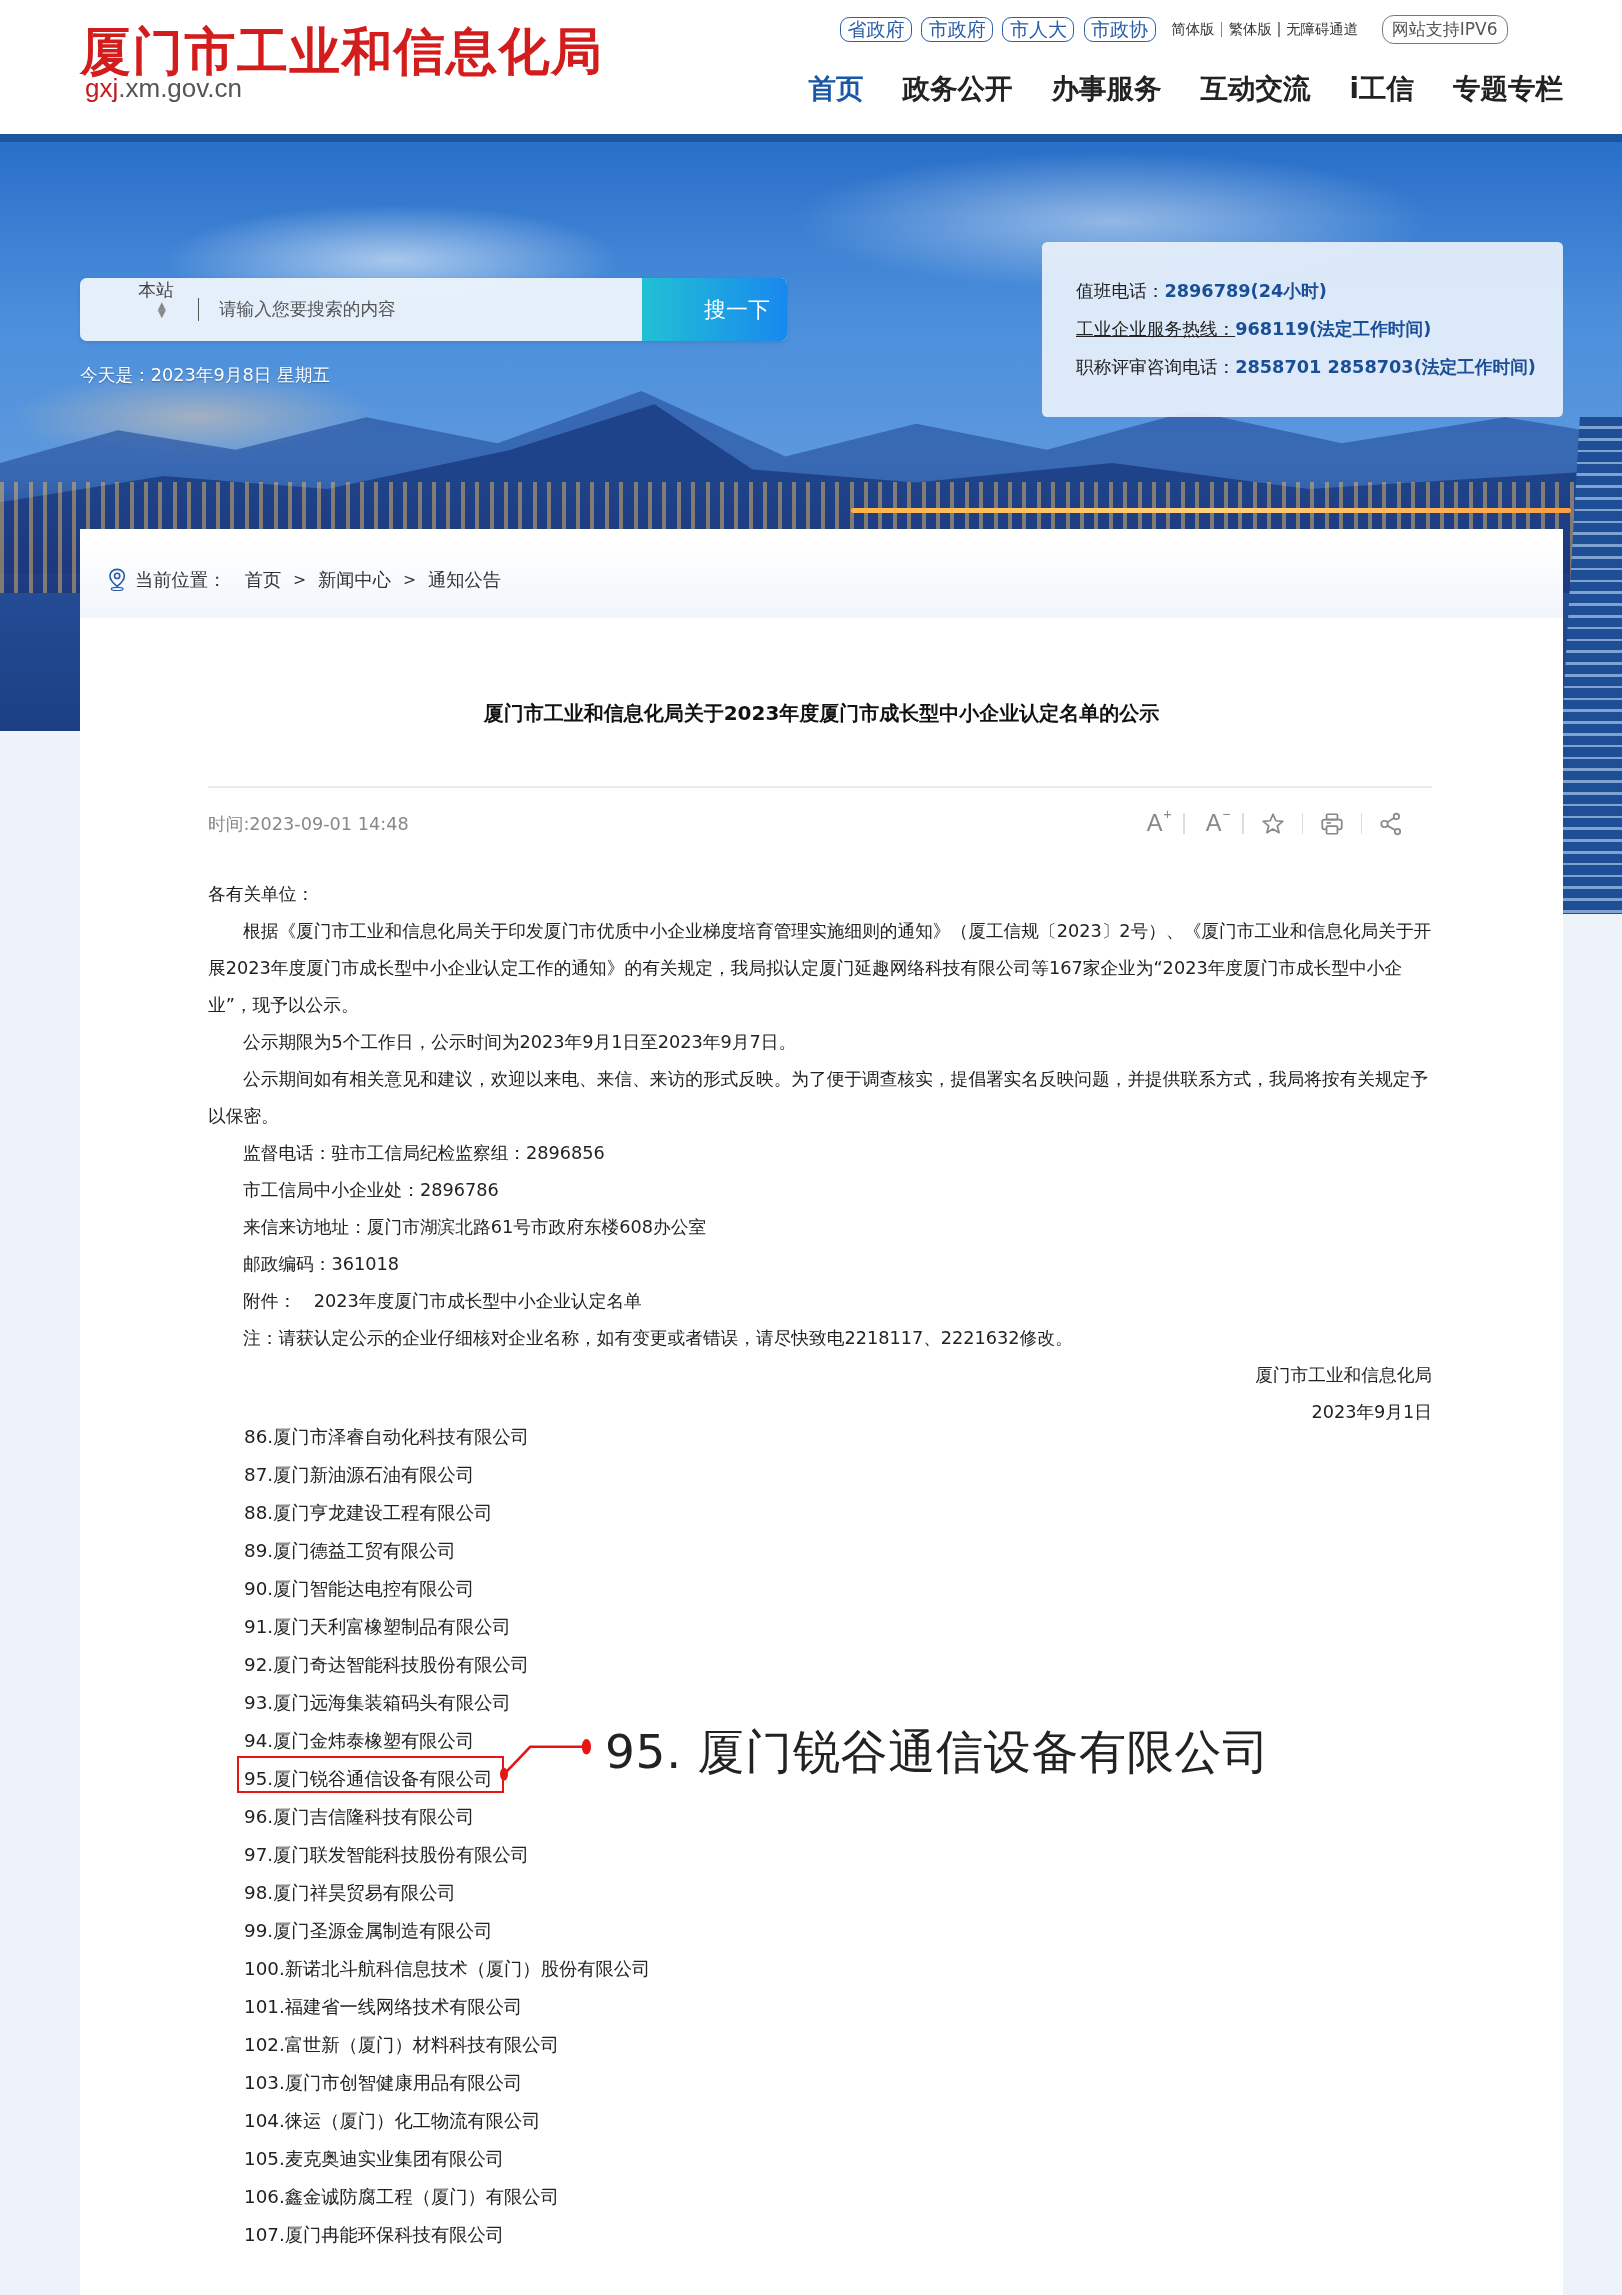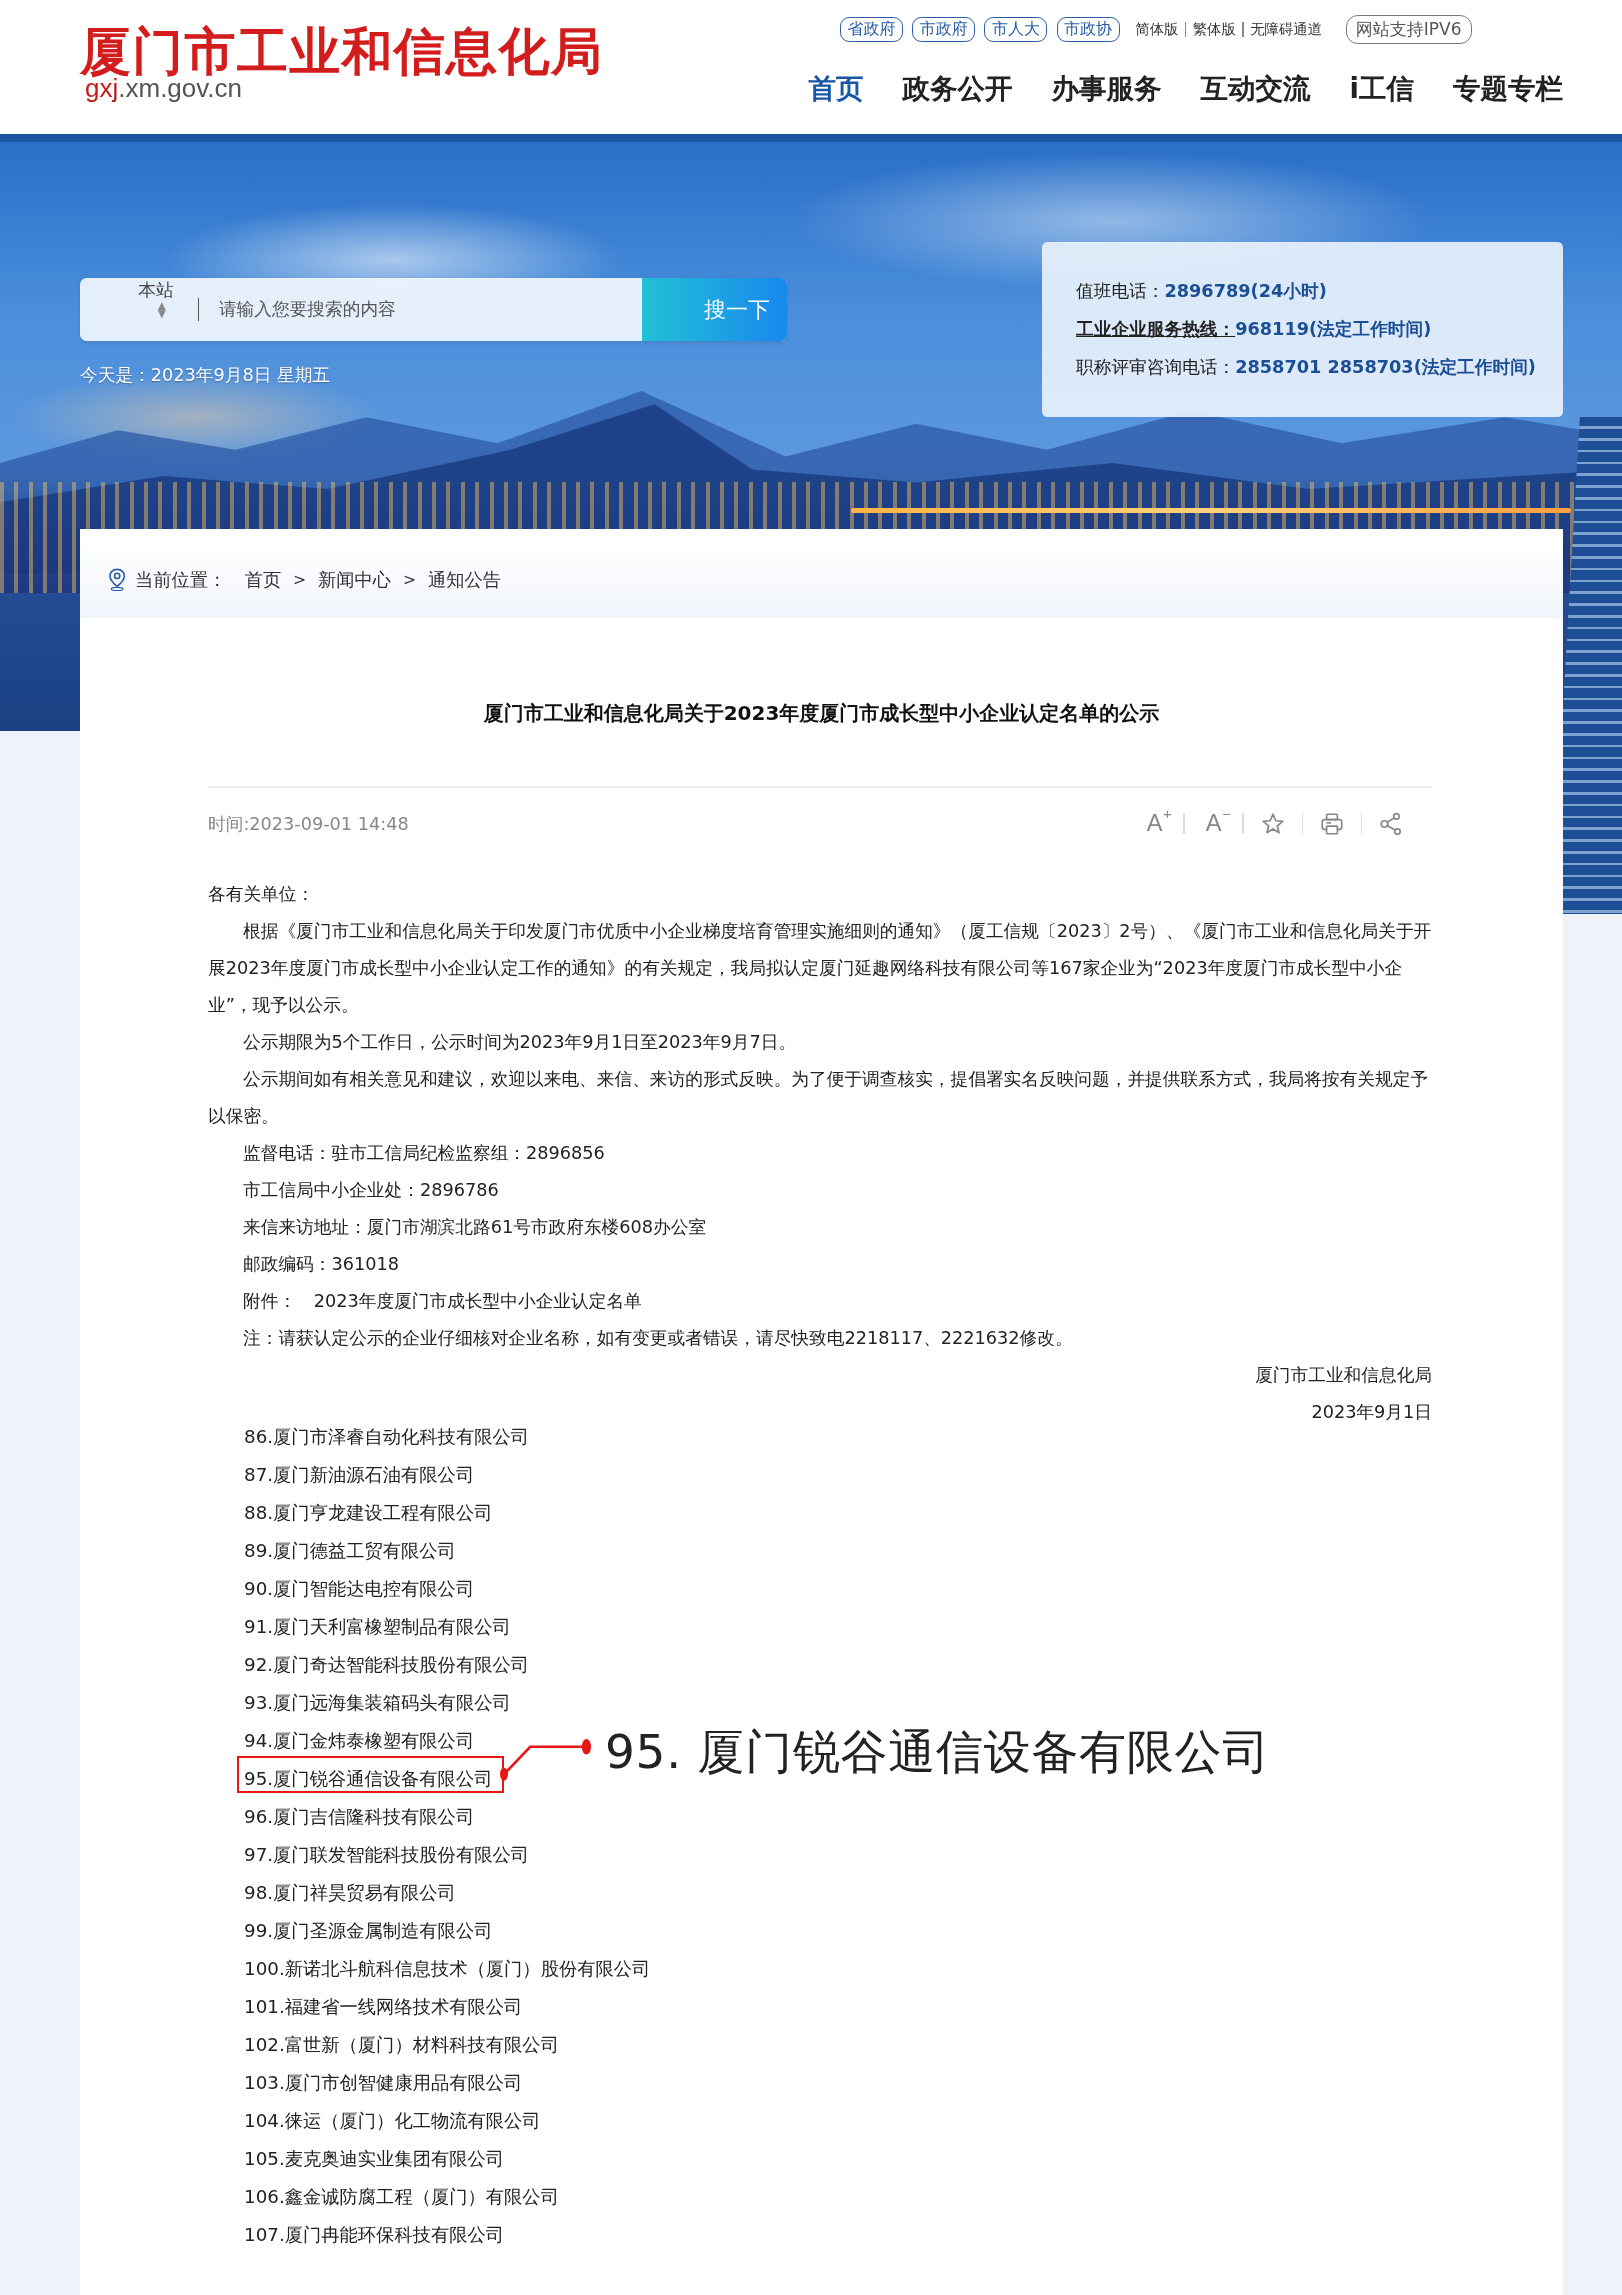--- a/index.html
+++ b/index.html
@@ -5,21 +5,21 @@
   * { box-sizing: border-box; margin: 0; padding: 0; }
   html, body { width: 1623px; height: 2295px; overflow: hidden; background: #eef2f9; font-family: "DejaVu Sans", "Liberation Sans", sans-serif; }
   .page { position: relative; width: 1623px; height: 2295px; }
 
   
   .header { position: absolute; left: 0; top: 0; width: 1623px; height: 134px; background: #ffffff; }
   .logo-cn { position: absolute; left: 80px; top: 18.3px; font-family: "DejaVu Serif", "Liberation Serif", serif; font-weight: bold; font-size: 51px; color: #d31d1d; letter-spacing: 1.3px; }
   .logo-domain { position: absolute; left: 85px; top: 73px; font-family: "Liberation Sans", sans-serif; font-size: 26px; color: #555; }
   .logo-domain .gxj { color: #c8191b; }
   .top-links { position: absolute; top: 15.7px; left: 840px; display: flex; align-items: center; height: 27.5px; }
-  .pill { border: 1.3px solid #2a5da8; border-radius: 9.2px; color: #2a5da8; font-size: 16px; padding: 2px 6.5px; margin-right: 9.2px; background: #fff; line-height: 18.3px; }
+  .pill { border: 1.3px solid #2a5da8; border-radius: 9.2px; color: #2a5da8; font-size: 19px; padding: 2px 6.5px; margin-right: 9.2px; background: #fff; line-height: 18.3px; }
   .txt-link { font-size: 14.4px; color: #333; padding: 0 6.5px; }
   .sep { width: 1.3px; height: 14.4px; background: #888; }
   .ipv6 { border: 1.3px solid #777; border-radius: 11.8px; color: #555; font-size: 17px; padding: 2px 9.2px; margin-left: 17px; }
   .main-nav { position: absolute; top: 71px; right: 60px; display: flex; gap: 39px; }
   .nav-item { font-size: 27.5px; font-weight: bold; color: #222; }
   .nav-item.active { color: #1856a6; }
   .blue-strip { position: absolute; left: 0; top: 134px; width: 1623px; height: 7.9px; background: #1a56a0; }
 
   
   .banner { position: absolute; left: 0; top: 142px; width: 1623px; height: 589px;
@@ -40,21 +40,21 @@
   .scope { display: flex; align-items: center; padding-left: 34px; width: 118px; font-size: 17.7px; color: #444; flex-direction: column; }
   .scope .arrows { margin-left: 11.8px; font-size: 10.5px; color: #888; line-height: 7.9px; display: flex; flex-direction: column; }
   .divider-v { width: 1.3px; height: 23.6px; background: #555; align-self: center; margin-right: 19.6px; }
   .search-input { flex: 1; border: none; background: transparent; font-size: 17.7px; color: #555; outline: none; }
   .search-input::placeholder { color: #555; }
   .search-btn { width: 145px; height: 63px; border: none; background: linear-gradient(90deg, #22c0d5, #1888ee); color: #fff; font-size: 22px; padding-left: 45px; }
   .today { position: absolute; left: 80px; top: 363px; font-size: 17.7px; color: #fff; text-shadow: 0 0.7px 1.3px rgba(0,0,0,0.3); }
   .info-box { position: absolute; left: 1042px; top: 250px; width: 521px; height: 175px; border-radius: 5.2px; background: rgba(236,243,252,0.9); padding-top: 37px; padding-left: 34px; }
   .info-row { font-size: 17.7px; color: #222; height: 38px; }
   .info-row .val { color: #1a4f96; font-weight: bold; }
-  .info-row .lbl.ul { text-decoration: underline; font-weight: bold; }
+  .info-row .lbl.ul { text-decoration: underline; }
 
   
   .card { position: absolute; left: 80px; top: 529px; width: 1483px; height: 1767px; background: #fff; }
   .crumb-band { position: absolute; left: 0; top: 12px; width: 1483px; height: 77px; background: linear-gradient(180deg, #ffffff, #f1f5fb); display: flex; align-items: center; padding-left: 27.5px; font-size: 18.3px; color: #333; }
   .crumb-band .pin { width: 18.3px; height: 23.6px; margin-right: 9.2px; }
   .crumb-band .sep-arrow { margin: 0 11.8px; font-size: 15.7px; }
   .crumb-band .crumb-label { margin-right: 18.3px; }
 
   .article-title { position: absolute; left: 0; width: 1483px; top: 171px; text-align: center; font-size: 20px; font-weight: bold; color: #111; }
   .title-rule { position: absolute; left: 128px; top: 257px; width: 1224px; height: 2px; background: #ececec; }

